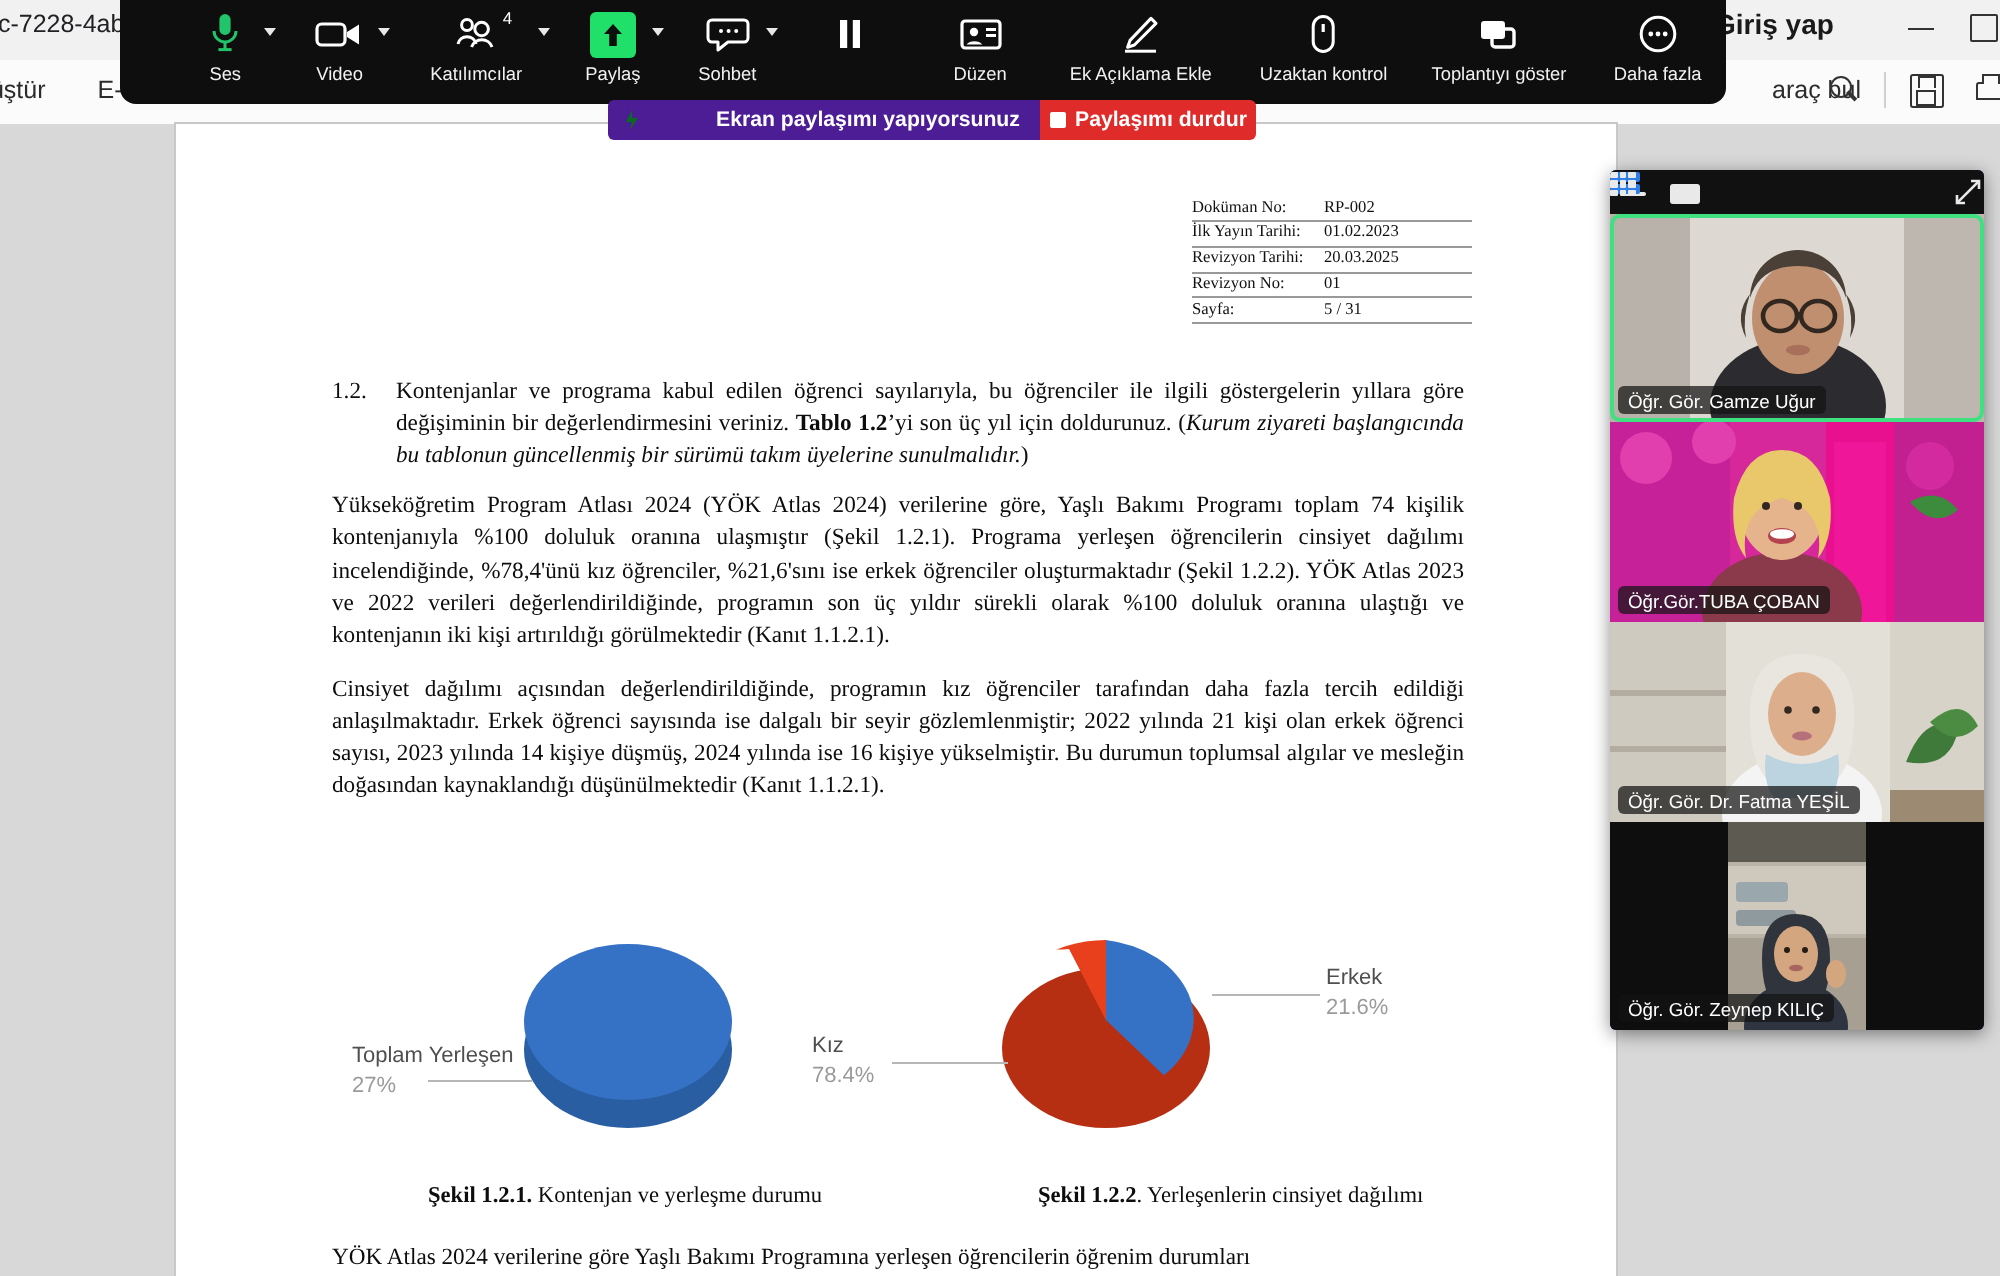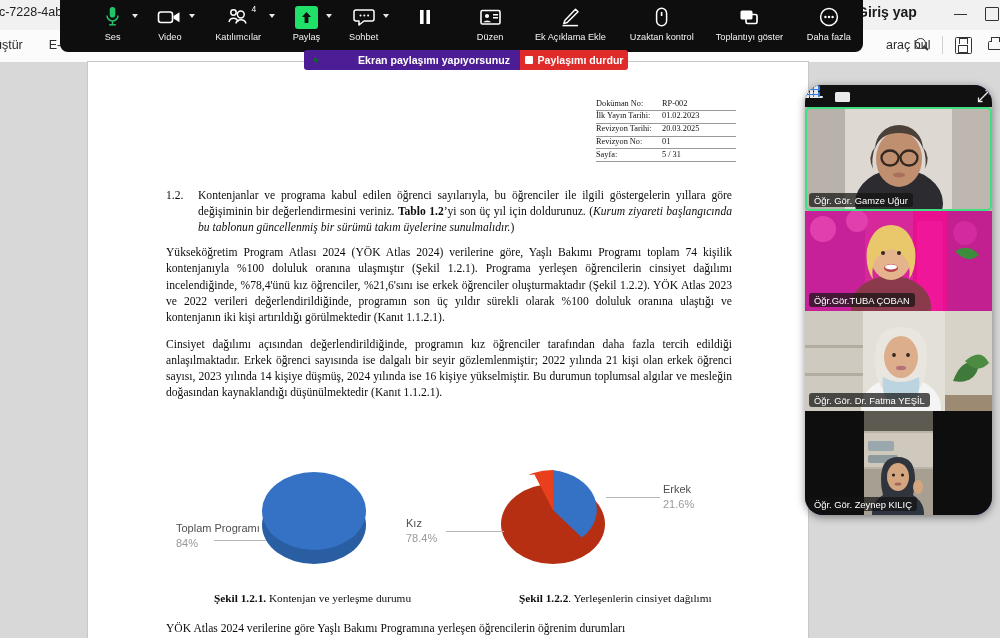--- a/index.html
+++ b/index.html
@@ -210,21 +210,21 @@
     display:flex;align-items:center;justify-content:center;gap:5px;
   }
   #stop-share .sq{width:8px;height:8px;background:#ffffff;border-radius:1px;}
   #stop-share .lb{color:#fff;font-size:10.6px;font-weight:bold;white-space:nowrap;}
   .bn-lock{margin-left:7px;display:flex;align-items:center;}
   .bn-shield{margin-right:7px;display:flex;align-items:center;}
 
   
   #video-panel{
     position:absolute;left:805px;top:85px;width:187px;height:430px;
-    background:#1d4ed8;border-radius:18px;
+    background:#1d4ed8;border-radius:3px;
     box-shadow:0 2px 9px rgba(0,0,0,0.45);
     overflow:hidden;
   }
   #vp-controls{
     position:absolute;left:0;top:0;width:187px;height:22px;
     background:#111;display:flex;align-items:center;padding-left:6px;gap:9px;
   }
   .vp-btn{width:15px;height:13px;position:relative;}
   .vp-minbar{position:absolute;left:1px;top:6px;width:11px;height:2.6px;background:#e9e9e9;border-radius:1px;}
   .vp-speaker{position:absolute;left:0;top:2px;width:15px;height:10px;background:#e9e9e9;border-radius:1.5px;}
@@ -311,22 +311,22 @@
 
         <div class="charts">
 
           <div class="chart-block c1">
             <div class="pie3d" style="left:96px;top:12px;width:104px;height:96px;">
               <div class="pie-side" style="left:0;top:14px;width:104px;height:78px;background:#2a5ea3;"></div>
               <div class="pie-top" style="left:0;top:0;width:104px;height:78px;background:#3572c6;"></div>
             </div>
             <div class="leader" style="left:48px;top:80px;width:52px;"></div>
             <div class="lbl" style="left:10px;top:61px;">
-              <div class="name">Toplam Programı</div>
-              <div class="pct">84%</div>
+              <div class="name">Toplam Yerleşen</div>
+              <div class="pct">27%</div>
             </div>
           </div>
 
           <div class="chart-block c2">
             <div class="pie3d" style="left:123px;top:10px;width:104px;height:100px;">
               <div class="pie-side" style="left:0;top:14px;width:104px;height:80px;background:#b62f12;"></div>
               <div class="pie-top" style="left:0;top:0;width:104px;height:80px;background:transparent;">
                 <svg width="104" height="80" viewBox="0 0 104 80" style="display:block">
                   <g transform="translate(52,40)">
                     <path d="M0,0 L0,-40 A52,40 0 1,0 -18.4,-35.5 Z" fill="#e8401c"></path>

